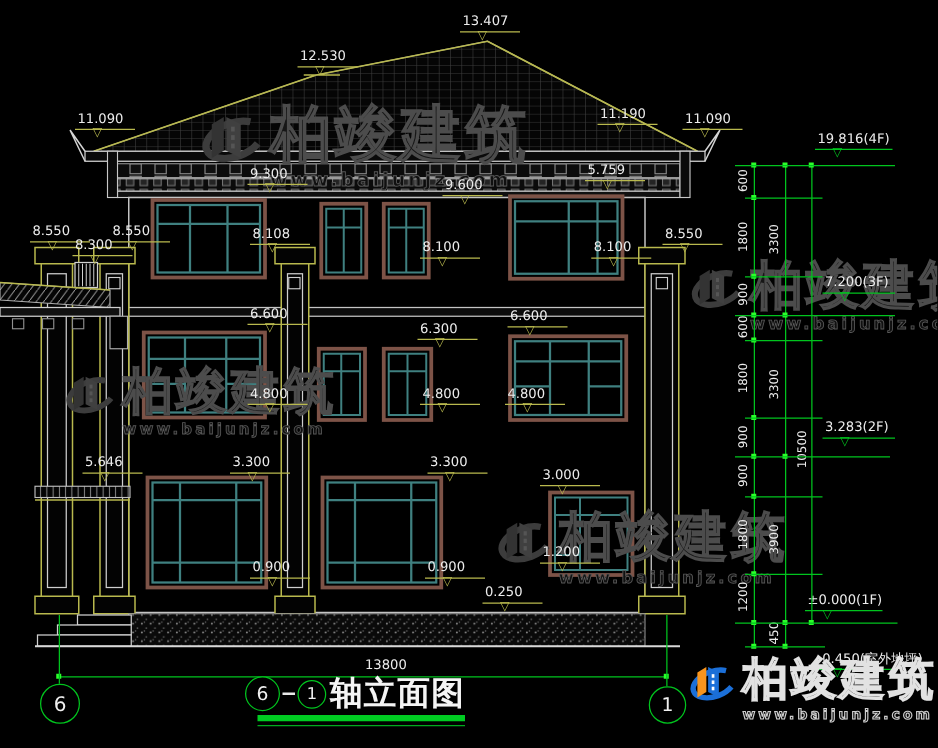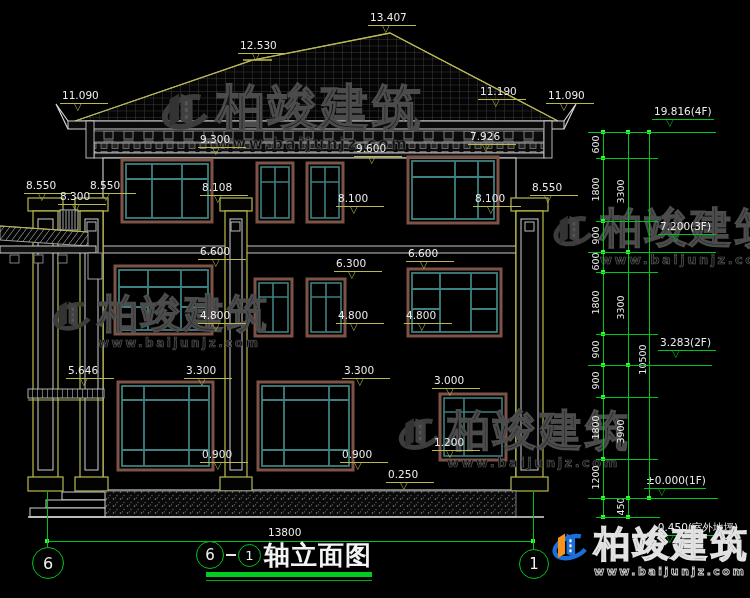--- a/index.html
+++ b/index.html
@@ -16,21 +16,21 @@
   .lv .ln{height:0;border-top:1.2px solid #b9b94e;margin-top:1px;}
   .lv .tri{position:absolute;top:11.5px;left:14px;color:#b9b94e;font-size:10px;line-height:1;}
   .lv.g .ln{border-top-color:#00c41e;}
   .lv.g .tri{color:#00c41e;}
 
   
   .gl{position:absolute;background:#00c41e;}
   .tk{position:absolute;width:4px;height:4px;background:#2bff2b;}
   .rl{position:absolute;width:60px;text-align:center;color:#ececec;font-size:9.5px;
       transform:rotate(-90deg);white-space:nowrap;}
-  .dimtxt{position:absolute;color:#ececec;font-size:10.5px;white-space:nowrap;}
+  .dimtxt{position:absolute;color:#ececec;font-size:10.5px;white-space:nowrap;margin-left:24px;}
 
   
   .bub{position:absolute;border:1.7px solid #00c41e;border-radius:50%;color:#f0f0f0;
        display:flex;align-items:center;justify-content:center;background:#000;}
 
   
   #titleblk{position:absolute;left:196px;top:541px;z-index:3;display:flex;align-items:center;}
   #titleblk .tbub{border:1.6px solid #00c41e;border-radius:50%;color:#f0f0f0;background:#000;
        display:flex;align-items:center;justify-content:center;}
   #tbubA{width:26px;height:26px;font-size:15px;}
@@ -309,21 +309,21 @@
         <span class="t">9.300</span>
         <div class="ln" style="width: 48px;"></div>
         <span class="tri">▽</span>
       </div>
       <div class="lv" style="left: 330px; top: 143px; margin-left: 24px;">
         <span class="t">9.600</span>
         <div class="ln" style="width: 48px;"></div>
         <span class="tri">▽</span>
       </div>
       <div class="lv" style="left: 468px; top: 131px;">
-        <span class="t">7.926</span>
+        <span class="t">5.759</span>
         <div class="ln" style="width: 48px;"></div>
         <span class="tri">▽</span>
       </div>
       <div class="lv" style="left: 24px; top: 180px;">
         <span class="t">8.550</span>
         <div class="ln" style="width: 48px;"></div>
         <span class="tri">▽</span>
       </div>
       <div class="lv" style="left: 88px; top: 180px;">
         <span class="t">8.550</span>

